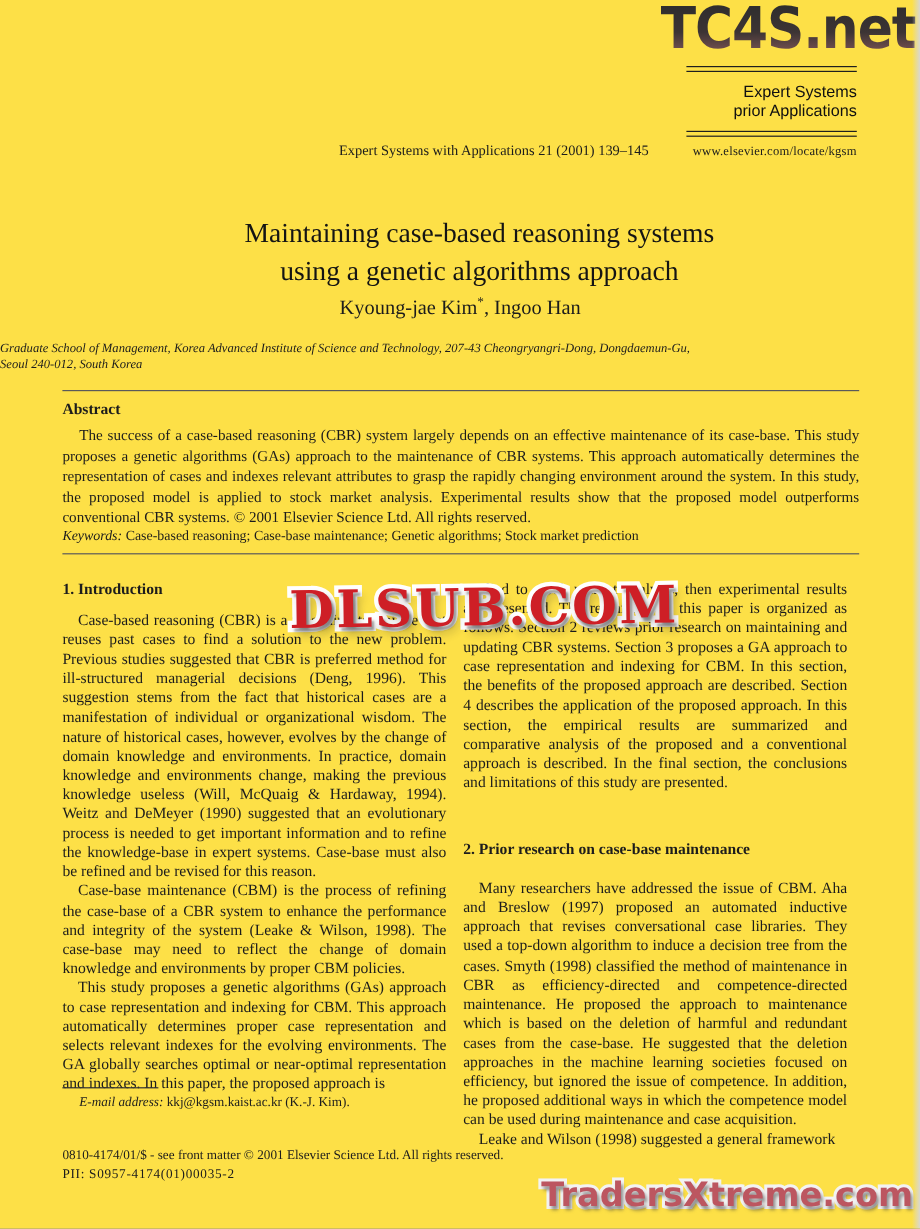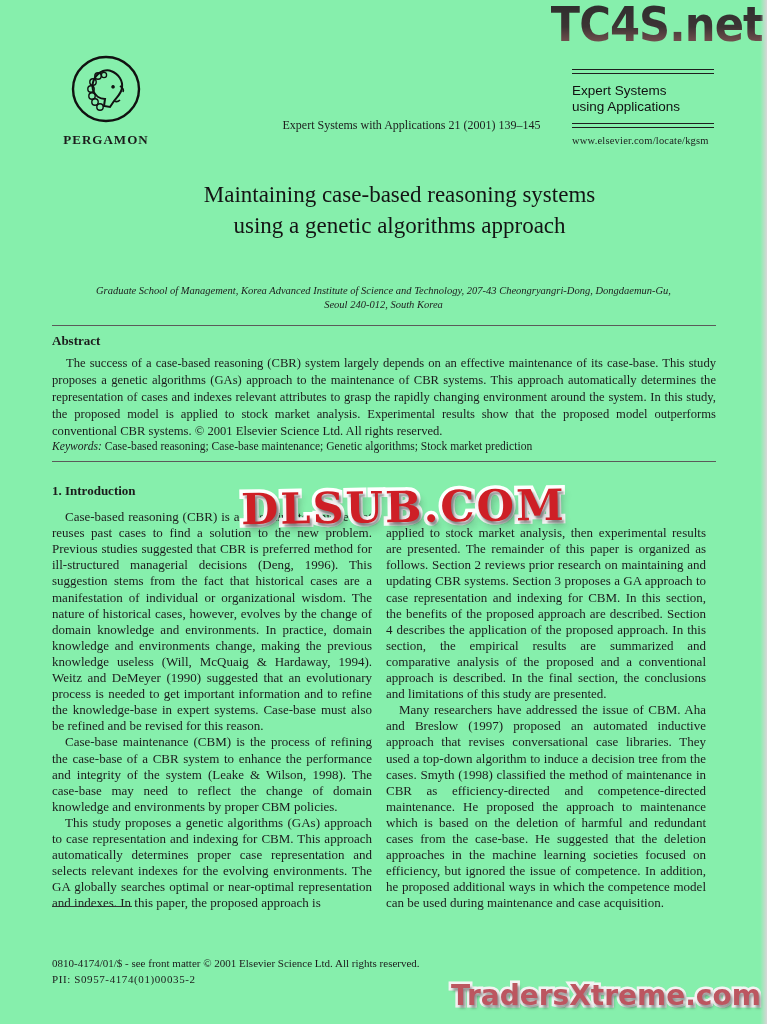--- a/index.html
+++ b/index.html
@@ -1,16 +1,16 @@
 <!DOCTYPE html>
 <html><head>
 <meta charset="utf-8">
 <style>
   html,body{margin:0;padding:0;background:#888;}
-  .page{position:relative;width:767px;height:1024px;background:#86efac;
+  .page{position:relative;width:767px;height:1024px;background:#fde047;
         font-family:"Liberation Serif",serif;color:#1c1c1c;overflow:hidden;
         margin:0 auto;}
   .scan-edge{position:absolute;right:0;top:0;width:7px;height:100%;
         background:linear-gradient(90deg,rgba(200,200,200,0),#d7d7d7);}
 
   
   .wm-top{position:absolute;top:-4px;right:4px;
         font-family:"DejaVu Sans",sans-serif;font-weight:bold;font-size:48px;
         letter-spacing:-1px;transform:scaleX(.9);transform-origin:right top;
         background:linear-gradient(180deg,#2d2d2d 10%,#3c3434 55%,#96625f 100%);
@@ -26,48 +26,48 @@
         letter-spacing:0;color:#bc5660;
         -webkit-text-stroke:5px #f3f3f3;paint-order:stroke fill;
         text-shadow:2px 3px 3px rgba(60,60,60,.55);}
 
   
   .logo-block{position:absolute;left:50px;top:54px;width:112px;text-align:center;}
   .logo-block svg{display:block;margin:0 auto;}
   .publisher{font-weight:bold;font-size:13px;letter-spacing:1px;margin-top:2px;}
   .citation{position:absolute;left:0;top:118px;width:100%;text-align:center;
         font-size:12px;padding-left:56px;box-sizing:border-box;}
-  .journal-block{position:absolute;left:572px;top:55px;width:142px;text-align:left;margin-top:14px;}
+  .journal-block{position:absolute;left:572px;top:55px;width:142px;text-align:right;}
   .dbl-rule{height:3px;border-top:1.5px solid #1e1e1e;border-bottom:1.5px solid #1e1e1e;}
   .journal-name{font-family:"Liberation Sans",sans-serif;font-size:13.5px;
         line-height:16px;margin:9px 0 8px 0;color:#111;}
   .journal-url{font-size:10.5px;margin-top:7px;letter-spacing:.2px;}
 
   
   .title{position:absolute;left:0;top:179px;width:100%;text-align:center;
         font-size:23px;line-height:31px;color:#141414;padding-left:16px;}
   .authors{position:absolute;left:0;top:246px;width:100%;text-align:center;font-size:17px;}
   .authors sup{font-size:11px;}
-  .affiliation{position:absolute;left:0;top:284px;width:100%;text-align:center;
+  .affiliation{position:absolute;left:0;top:284px;width:100%;text-align:left;
         font-style:italic;font-size:10.5px;line-height:14px;}
 
   
   .hrule{position:absolute;left:52px;width:664px;border-top:1.5px solid #5a5a5a;}
   .rule-abstract{top:325px;}
   .rule-keywords{top:461px;}
 
   
   .abstract-h{position:absolute;left:52px;top:333px;font-weight:bold;font-size:13px;}
   .abstract-t{position:absolute;left:52px;top:355px;width:664px;font-size:12.6px;
         line-height:16.9px;text-align:justify;text-indent:14px;}
   .keywords{position:absolute;left:52px;top:440px;width:664px;font-size:11.6px;}
   .keywords .lab{font-style:italic;}
 
   
-  .columns{position:absolute;left:52px;top:483px;width:664px;display:flex;gap:14px;align-items:flex-end;}
+  .columns{position:absolute;left:52px;top:483px;width:664px;display:flex;gap:14px;}
   .col{width:320px;font-size:13px;line-height:16.1px;text-align:justify;}
   .col h2{font-size:13px;margin:0 0 10px 0;text-align:left;}
   .col p{margin:0;text-indent:13px;}
   .col p.noindent{text-indent:0;}
   .col .sec2{margin-top:40px;margin-bottom:16px;}
 
   
   .footnote{position:absolute;left:52px;top:906px;width:332px;font-size:11px;line-height:14.5px;}
   .fn-rule{width:80px;border-top:1px solid #333;margin-bottom:5px;}
   .fn-l1{text-indent:8px;}
@@ -76,54 +76,39 @@
   .footer{position:absolute;left:52px;top:955px;width:460px;font-size:11px;line-height:16px;}
   .footer .pii{letter-spacing:.6px;}
 </style>
 </head>
 <body>
 
 <div class="page">
 
   <div class="wm-top">TC4S.net</div>
 
-  <div class="logo-block">
-    <span>
-      <svg width="84" height="76" viewBox="0 0 84 76">
-        <ellipse cx="42" cy="35" rx="33" ry="32" fill="none" stroke="#111" stroke-width="2.4"></ellipse>
-        <path d="M47 17 C55 20 59 27 58 34 C57 40 53 43 50 47 L46 53 L40 52 L41 45 C36 45 31 42 29 36 C27 29 31 20 39 17 C42 16 45 16 47 17 Z" fill="none" stroke="#111" stroke-width="2"></path>
-        <path d="M56 32 C59 34 60 36 59 38 M50 47 C52 48 54 48 56 46" fill="none" stroke="#111" stroke-width="1.6"></path>
-        <circle cx="34" cy="22" r="3.2" fill="none" stroke="#111" stroke-width="1.4"></circle>
-        <circle cx="29" cy="28" r="3.2" fill="none" stroke="#111" stroke-width="1.4"></circle>
-        <circle cx="27" cy="35" r="3.2" fill="none" stroke="#111" stroke-width="1.4"></circle>
-        <circle cx="28" cy="42" r="3.2" fill="none" stroke="#111" stroke-width="1.4"></circle>
-        <circle cx="31" cy="48" r="3.2" fill="none" stroke="#111" stroke-width="1.4"></circle>
-        <circle cx="36" cy="53" r="3.2" fill="none" stroke="#111" stroke-width="1.4"></circle>
-        <circle cx="40" cy="21" r="2.6" fill="none" stroke="#111" stroke-width="1.3"></circle>
-        <path d="M49 31 a1.8 1.8 0 1 0 .1 0" fill="#111"></path>
-      </svg>
-    </span>
-    <div class="publisher">PERGAMON</div>
-  </div>
 
   <div class="citation">Expert Systems with Applications 21 (2001) 139–145</div>
 
   <div class="journal-block">
     <div class="dbl-rule"></div>
     <div class="journal-name">
       <div>Expert Systems</div>
-      <div>using Applications</div>
+      <div>prior Applications</div>
     </div>
     <div class="dbl-rule"></div>
     <div class="journal-url">www.elsevier.com/locate/kgsm</div>
   </div>
 
   <div class="title">
     <div>Maintaining case-based reasoning systems</div>
     <div>using a genetic algorithms approach</div>
+  </div>
+  <div class="authors">
+    <span>Kyoung-jae Kim</span><sup>*</sup><span>, </span><span>Ingoo Han</span>
   </div>
   <div class="affiliation">
     <div>Graduate School of Management, Korea Advanced Institute of Science and Technology, 207-43 Cheongryangri-Dong, Dongdaemun-Gu,</div>
     <div>Seoul 240-012, South Korea</div>
   </div>
 
   <div class="hrule rule-abstract"></div>
   <div class="abstract-h">Abstract</div>
   <div class="abstract-t">The success of a case-based reasoning (CBR) system largely depends on an effective maintenance of its case-base. This study proposes a genetic algorithms (GAs) approach to the maintenance of CBR systems. This approach automatically determines the representation of cases and indexes relevant attributes to grasp the rapidly changing environment around the system. In this study, the proposed model is applied to stock market analysis. Experimental results show that the proposed model outperforms conventional CBR systems. © 2001 Elsevier Science Ltd. All rights reserved.</div>
   <div class="keywords">
@@ -133,26 +118,31 @@
 
   <div class="columns">
     <div class="col">
       <h2>1. Introduction</h2>
       <p>Case-based reasoning (CBR) is a reasoning technique that reuses past cases to find a solution to the new problem. Previous studies suggested that CBR is preferred method for ill-structured managerial decisions (Deng, 1996). This suggestion stems from the fact that historical cases are a manifestation of individual or organizational wisdom. The nature of historical cases, however, evolves by the change of domain knowledge and environments. In practice, domain knowledge and environments change, making the previous knowledge useless (Will, McQuaig &amp; Hardaway, 1994). Weitz and DeMeyer (1990) suggested that an evolutionary process is needed to get important information and to refine the knowledge-base in expert systems. Case-base must also be refined and be revised for this reason.</p>
       <p>Case-base maintenance (CBM) is the process of refining the case-base of a CBR system to enhance the performance and integrity of the system (Leake &amp; Wilson, 1998). The case-base may need to reflect the change of domain knowledge and environments by proper CBM policies.</p>
       <p>This study proposes a genetic algorithms (GAs) approach to case representation and indexing for CBM. This approach automatically determines proper case representation and selects relevant indexes for the evolving environments. The GA globally searches optimal or near-optimal representation and indexes. In this paper, the proposed approach is</p>
     </div>
     <div class="col">
       <p class="noindent">applied to stock market analysis, then experimental results are presented. The remainder of this paper is organized as follows. Section 2 reviews prior research on maintaining and updating CBR systems. Section 3 proposes a GA approach to case representation and indexing for CBM. In this section, the benefits of the proposed approach are described. Section 4 describes the application of the proposed approach. In this section, the empirical results are summarized and comparative analysis of the proposed and a conventional approach is described. In the final section, the conclusions and limitations of this study are presented.</p>
+      <h2 class="sec2">2. Prior research on case-base maintenance</h2>
       <p>Many researchers have addressed the issue of CBM. Aha and Breslow (1997) proposed an automated inductive approach that revises conversational case libraries. They used a top-down algorithm to induce a decision tree from the cases. Smyth (1998) classified the method of maintenance in CBR as efficiency-directed and competence-directed maintenance. He proposed the approach to maintenance which is based on the deletion of harmful and redundant cases from the case-base. He suggested that the deletion approaches in the machine learning societies focused on efficiency, but ignored the issue of competence. In addition, he proposed additional ways in which the competence model can be used during maintenance and case acquisition.</p>
+      <p>Leake and Wilson (1998) suggested a general framework</p>
     </div>
   </div>
 
   <div class="footnote">
     <div class="fn-rule"></div>
+    <div class="fn-l2">
+      <span class="em">E-mail address:</span><span> kkj@kgsm.kaist.ac.kr (K.-J. Kim).</span>
+    </div>
   </div>
 
   <div class="footer">
     <div>0810-4174/01/$ - see front matter © 2001 Elsevier Science Ltd. All rights reserved.</div>
     <div class="pii">PII: S0957-4174(01)00035-2</div>
   </div>
 
   <div class="wm-mid">DLSUB.COM</div>
   <div class="wm-bottom">TradersXtreme.com</div>
 

